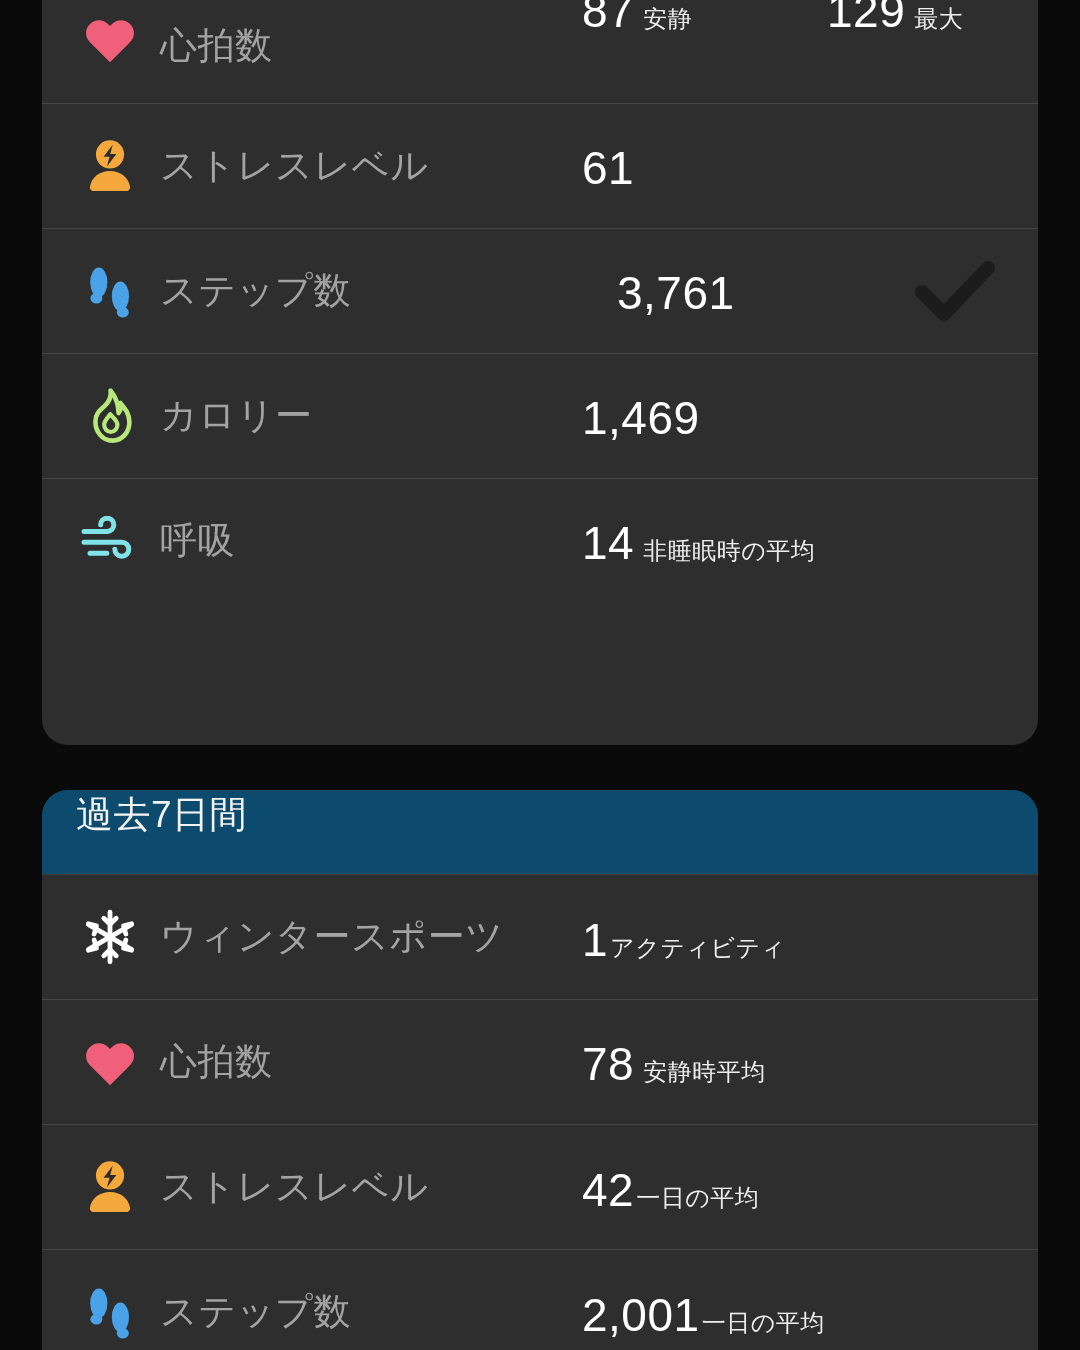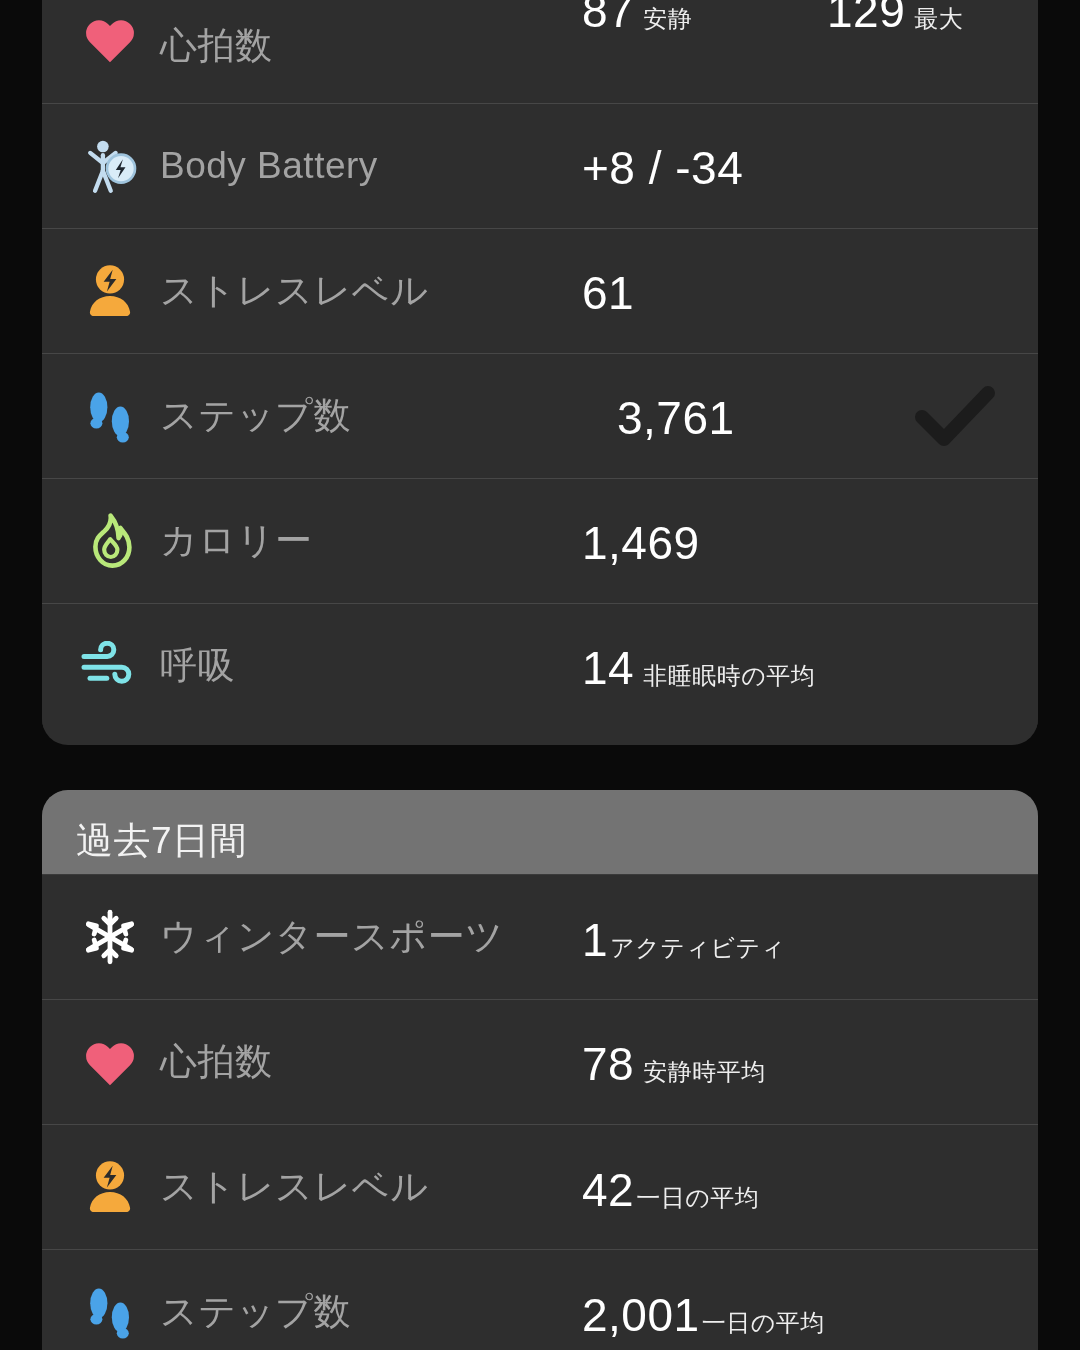--- a/index.html
+++ b/index.html
@@ -34,23 +34,23 @@
     height: 805px;
   }
 
   #card-week {
     top: 790px;
     height: 620px;        
   }
 
   .card-header {
     height: 84px;
-    background: #737373;
+    background: #0c4a6e;
     display: flex;
-    align-items: flex-end;
+    align-items: flex-start;
     padding: 0 0 8px 34px;
   }
 
   .card-header-title {
     color: #f2f2f2;
     font-size: 37px;
     letter-spacing: 0.5px;
   }
 
   
@@ -136,39 +136,20 @@
       <div class="val-group col-v1" style="top:44px;">
         <span class="val-num">87</span>
         <span class="val-unit">安静</span>
       </div>
       <div class="val-group col-v2" style="top:44px;">
         <span class="val-num">129</span>
         <span class="val-unit">最大</span>
       </div>
     </div>
 
-    <div class="row">
-      <div class="row-icon">
-        <svg width="54" height="56" viewBox="0 0 28 30">
-          <g fill="none" stroke="#c3dcef" stroke-width="2.3" stroke-linecap="round" stroke-linejoin="round">
-            <circle cx="10.2" cy="4.6" r="3.1" fill="#c3dcef" stroke="none"></circle>
-            <path d="M10.2 9.2v8.3"></path>
-            <path d="M3.4 5.6 10.2 11 17 5.6" transform="translate(0,2.4)"></path>
-            <path d="M10.2 17.5 6 28.3"></path>
-            <path d="M10.2 17.5 14.4 28.3"></path>
-          </g>
-          <circle cx="19.9" cy="16.4" r="7.5" fill="#d9ecf8" stroke="#9fc4dd" stroke-width="1.4"></circle>
-          <path d="M20.9 11.4 17.1 17.1h2.6l-1.4 4.5 4-5.9h-2.7Z" fill="#1f2730"></path>
-        </svg>
-      </div>
-      <div class="row-label">Body Battery</div>
-      <div class="val-group col-v1" style="top:38px;">
-        <span class="val-num">+8 / -34</span>
-      </div>
-    </div>
 
     <div class="row">
       <div class="row-icon">
         <svg width="52" height="54" viewBox="0 0 26 28">
           <circle cx="13" cy="8" r="7.3" fill="#f5a93c"></circle>
           <path d="M14.4 3 9.7 9.2h3.1l-1.4 5 4.9-6.4h-3.2Z" fill="#2b2b2b"></path>
           <path d="M13 16.6c-5.4 0-9.6 3.3-10.4 8.2-.2 1.2.7 2.2 1.9 2.2h17c1.2 0 2.1-1 1.9-2.2-.8-4.9-5-8.2-10.4-8.2Z" fill="#f5a93c"></path>
         </svg>
       </div>
       <div class="row-label">ストレスレベル</div>

